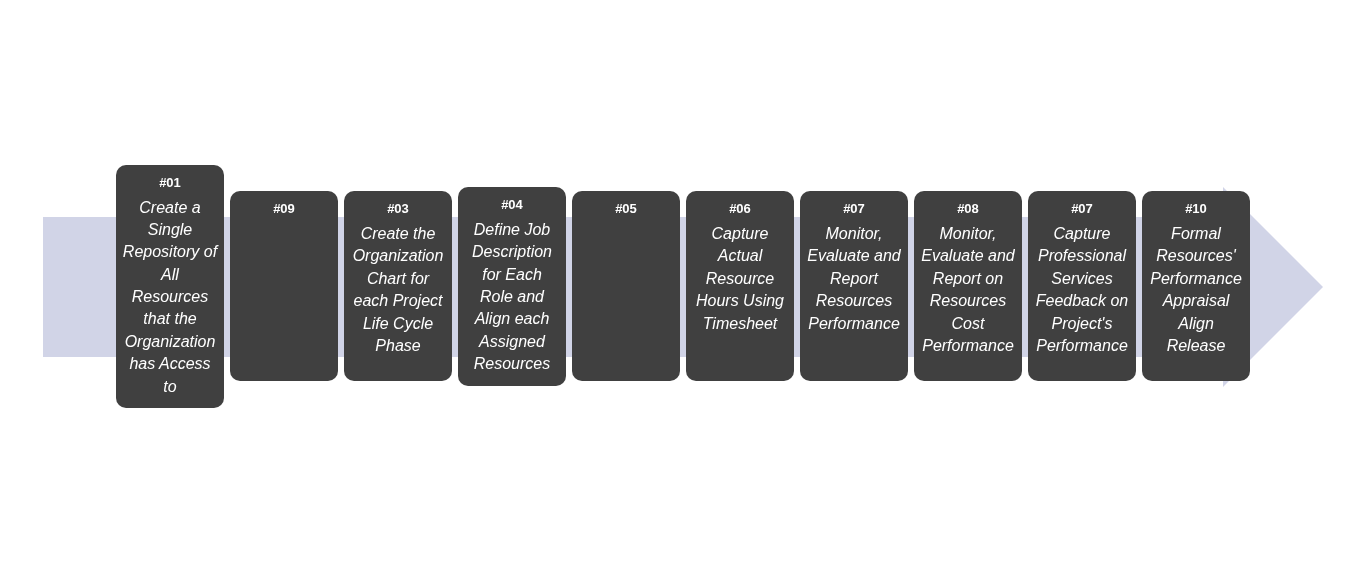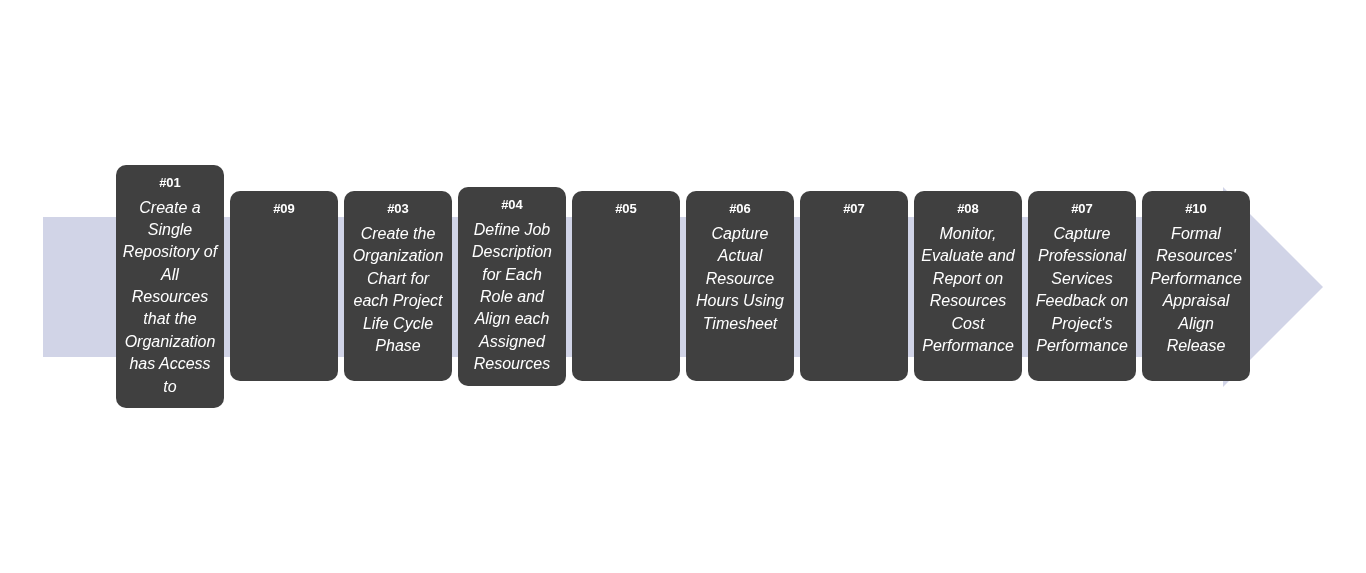--- a/index.html
+++ b/index.html
@@ -107,20 +107,21 @@
       </div>
       <div class="card">
         <span class="card-number">#05</span>
       </div>
       <div class="card">
         <span class="card-number">#06</span>
         <span class="card-text">Capture Actual Resource Hours Using Timesheet</span>
       </div>
       <div class="card">
         <span class="card-number">#07</span>
+        <span class="card-text">Monitor, Evaluate and Report Resources Performance</span>
       </div>
       <div class="card">
         <span class="card-number">#08</span>
         <span class="card-text">Monitor, Evaluate and Report on Resources Cost Performance</span>
       </div>
       <div class="card">
         <span class="card-number">#07</span>
         <span class="card-text">Capture Professional Services Feedback on Project's Performance</span>
       </div>
       <div class="card">

